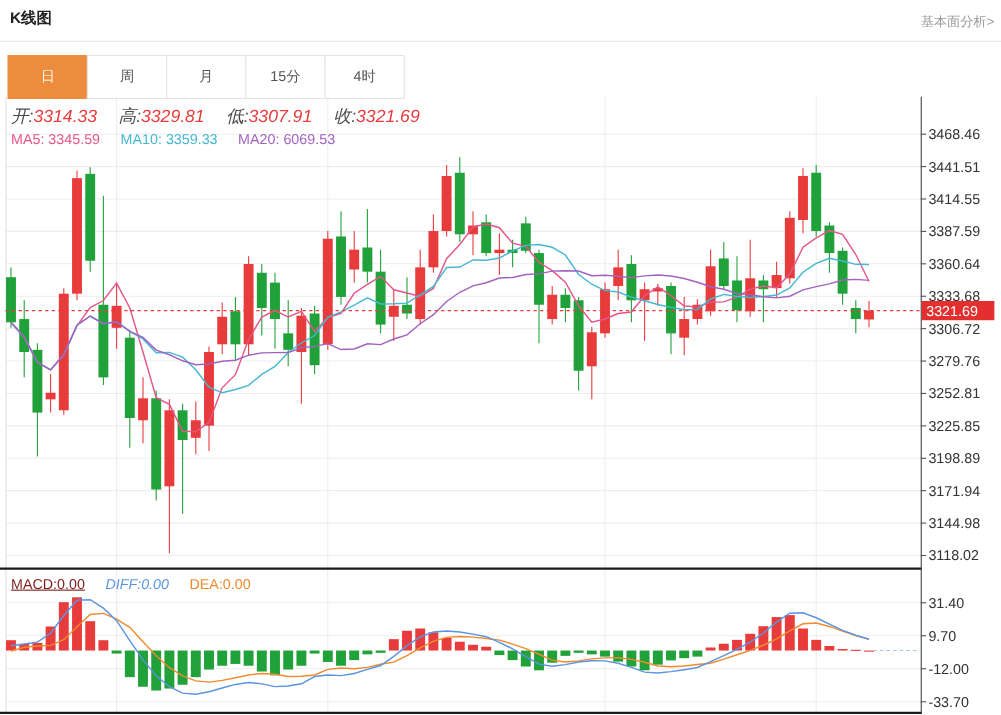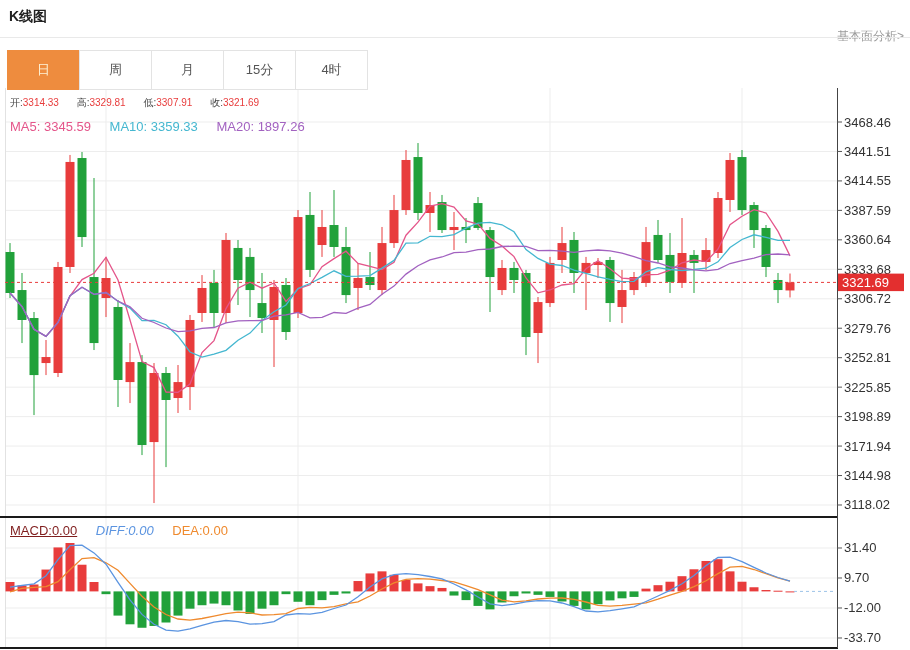--- a/index.html
+++ b/index.html
@@ -1,26 +1,26 @@
 <!DOCTYPE html>
 <html><head>
 <meta charset="utf-8">
 <style>
   html,body{margin:0;padding:0;background:#f4f4f4;}
   .page{position:relative;width:910px;height:650px;background:#fff;overflow:hidden;
         font-family:"Liberation Sans","DejaVu Sans",sans-serif;}
   .hdr-title{position:absolute;top:8px;left:9px;font-size:14px;font-weight:bold;color:#222;}
-  .hdr-link{position:absolute;top:28px;right:6px;font-size:12px;color:#9a9a9a;text-decoration:none;cursor:pointer;}
+  .hdr-link{position:absolute;top:12px;right:6px;font-size:12px;color:#9a9a9a;text-decoration:none;cursor:pointer;}
   .top-rule{position:absolute;top:37px;left:0;width:910px;border-top:1px solid #e9e9e9;}
   .tabbar{position:absolute;top:50px;left:8px;display:flex;z-index:5;}
   .tab{width:71px;height:38px;line-height:38px;text-align:center;font-size:13px;color:#555;
        background:#fff;border:1px solid #e3e3e3;margin-left:-1px;cursor:pointer;box-sizing:content-box;}
   .tab.active{background:#ee8c3e;border-color:#ee8c3e;color:#fdf3d8;}
   svg{position:absolute;top:0;left:0;}
-  .ohlc-legend{position:absolute;top:96px;left:10px;font-size:10px;z-index:4;white-space:nowrap;}
+  .ohlc-legend{position:absolute;top:96px;left:10px;font-size:16px;z-index:4;white-space:nowrap;font-style:italic;}
   .ma-legend{position:absolute;top:119px;left:10px;font-size:13px;z-index:4;white-space:nowrap;}
   .macd-legend{position:absolute;top:523px;left:10px;font-size:13px;z-index:4;white-space:nowrap;}
   .grp{margin-right:15px;}
   .lab{color:#4a4a4a;}
   .v-red{color:#e83c3c;}
   .c-ma5{color:#e4558a;}
   .c-ma10{color:#45b7d0;}
   .c-ma20{color:#a262c0;}
   .c-macd{color:#7f1d1d;text-decoration:underline;}
   .c-diff{color:#5b94e0;font-style:italic;}
@@ -338,21 +338,21 @@
   <div class="ohlc-legend">
     <span class="grp"><span class="lab">开:</span><span class="v-red">3314.33</span></span>
     <span class="grp"><span class="lab">高:</span><span class="v-red">3329.81</span></span>
     <span class="grp"><span class="lab">低:</span><span class="v-red">3307.91</span></span>
     <span class="grp"><span class="lab">收:</span><span class="v-red">3321.69</span></span>
   </div>
 
   <div class="ma-legend">
     <span class="grp c-ma5"><span>MA5:</span> <span>3345.59</span></span>
     <span class="grp c-ma10"><span>MA10:</span> <span>3359.33</span></span>
-    <span class="grp c-ma20"><span>MA20:</span> <span>1897.26</span></span>
+    <span class="grp c-ma20"><span>MA20:</span> <span>6069.53</span></span>
   </div>
 
   <div class="macd-legend">
     <span class="grp c-macd"><span>MACD:</span><span>0.00</span></span>
     <span class="grp c-diff"><span>DIFF:</span><span>0.00</span></span>
     <span class="grp c-dea"><span>DEA:</span><span>0.00</span></span>
   </div>
 
 </div>
 

